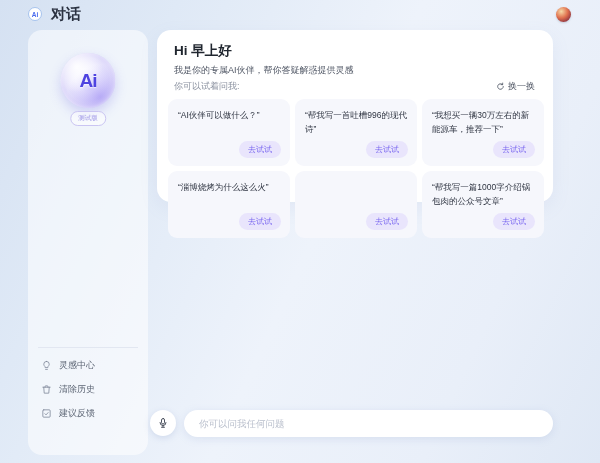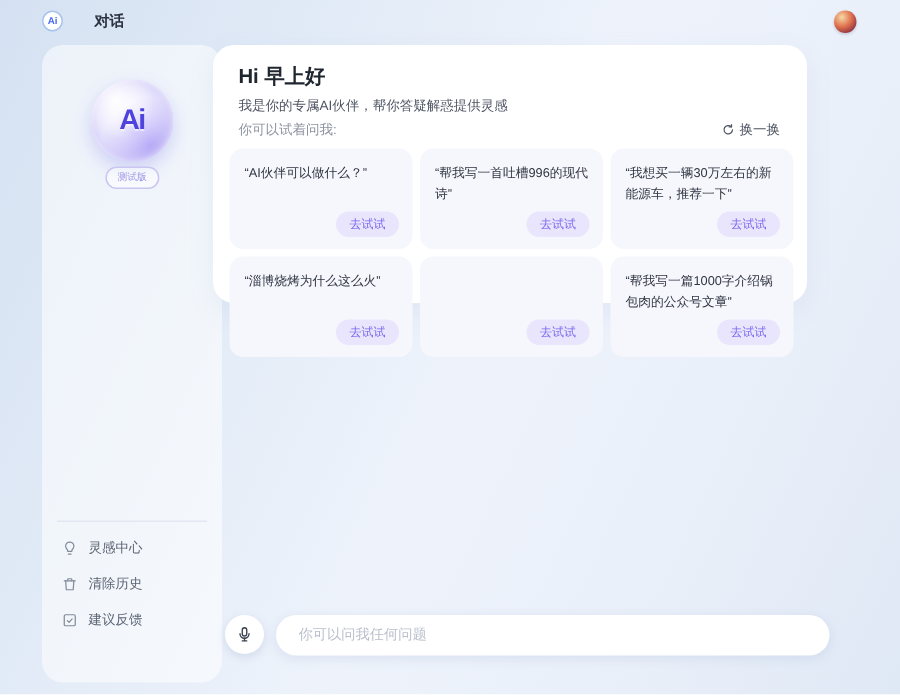--- a/index.html
+++ b/index.html
@@ -2,41 +2,41 @@
 <html><head>
 <meta charset="utf-8">
 <style>
   html,body{margin:0;padding:0;}
   body{width:600px;height:463px;font-family:"Liberation Sans",sans-serif;overflow:hidden;}
   .page{position:relative;width:600px;height:463px;overflow:hidden;
     background:linear-gradient(115deg,#d5e1f2 0%,#dfe9f6 22%,#eef3fb 52%,#e9eff9 78%,#dfe8f5 100%);}
   
   .header{position:absolute;top:0;left:0;right:0;height:28px;display:flex;align-items:center;padding:0 29px 0 28px;box-sizing:border-box;}
   .logo-mini{width:14px;height:14px;border-radius:50%;background:#fff;border:1px solid #a6c3ee;display:flex;align-items:center;justify-content:center;font-size:6.5px;font-weight:bold;color:#4769ee;box-sizing:border-box;}
-  .header-title{margin-left:21px;font-size:10px;font-weight:bold;color:#2a3140;}
+  .header-title{margin-left:9px;font-size:15px;font-weight:bold;color:#2a3140;}
   .avatar{margin-left:auto;width:15px;height:15px;border-radius:50%;
     background:radial-gradient(circle at 35% 30%,#f6d9a6 0%,#e0704e 45%,#8c3340 80%,#54222c 100%);
     box-shadow:0 1px 2px rgba(80,90,120,.25);}
   
   .sidebar{position:absolute;left:28px;top:30px;width:120px;height:425px;background:rgba(255,255,255,.55);border-radius:14px;}
   .bubble{position:absolute;top:23px;left:50%;transform:translateX(-50%);width:55px;height:55px;border-radius:50%;
     background:
       radial-gradient(circle at 30% 25%,rgba(255,255,255,.95) 0%,rgba(255,255,255,0) 45%),
       radial-gradient(circle at 72% 80%,rgba(128,105,240,.45) 0%,rgba(255,255,255,0) 55%),
       radial-gradient(circle at 50% 50%,#f4f3ff 30%,#e2defb 58%,#b5a9f4 84%,#8a78ee 100%);
     box-shadow:0 5px 12px rgba(120,110,230,.28), inset 0 0 6px rgba(255,255,255,.9);
     display:flex;align-items:center;justify-content:center;}
   .bubble-text{font-size:19px;font-weight:800;color:#4f43e0;letter-spacing:-1px;text-shadow:0 1px 1px rgba(255,255,255,.6);}
   .badge{position:absolute;top:81px;left:50%;transform:translateX(-50%);font-size:6.5px;color:#9b93e6;border:1px solid #cac5f2;border-radius:8px;padding:2px 7px;background:rgba(255,255,255,.55);white-space:nowrap;}
   .divider{position:absolute;top:317px;left:10px;right:10px;height:1px;background:#e2e7f1;}
   .menu{position:absolute;top:323px;left:13px;right:4px;}
   .menu-item{display:flex;align-items:center;height:24px;color:#5c6574;font-size:9px;gap:7px;cursor:pointer;font-family:Liberation Mono, monospace;}
   .menu-item svg{flex:0 0 auto;}
   
-  .main-card{position:absolute;left:142px;top:30px;width:396px;height:172px;background:#fff;border-radius:14px;box-shadow:0 6px 18px rgba(130,150,200,.10);}
+  .main-card{position:absolute;left:157px;top:30px;width:396px;height:172px;background:#fff;border-radius:14px;box-shadow:0 6px 18px rgba(130,150,200,.10);}
   .greeting{position:absolute;top:12px;left:17px;font-size:13.5px;font-weight:bold;color:#20262f;}
   .subtitle{position:absolute;top:34px;left:17px;font-size:9px;color:#4e5563;}
   .prompt-row{position:absolute;top:50px;left:17px;right:18px;display:flex;justify-content:space-between;align-items:center;}
   .prompt-label{font-size:9px;color:#8b92a0;}
   .refresh{display:flex;align-items:center;gap:3px;font-size:9px;color:#4d5462;cursor:pointer;}
   .grid{position:absolute;top:69px;left:11px;display:grid;grid-template-columns:repeat(3,122px);grid-auto-rows:67px;gap:5px;}
   .sugg-card{position:relative;background:#f6f7fc;border-radius:9px;box-sizing:border-box;padding:9px 10px;cursor:pointer;}
   .sugg-text{font-size:8.5px;color:#2f3542;line-height:1.7;}
   .try-btn{position:absolute;right:9px;bottom:8px;background:#e9e5fc;color:#7b68f0;font-size:8px;padding:3px 9px;border-radius:10px;border:none;cursor:pointer;font-family:inherit;}
   

